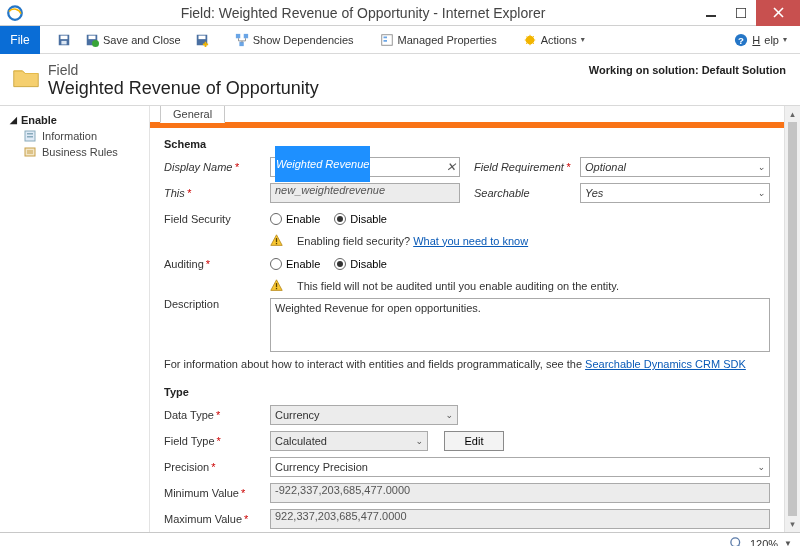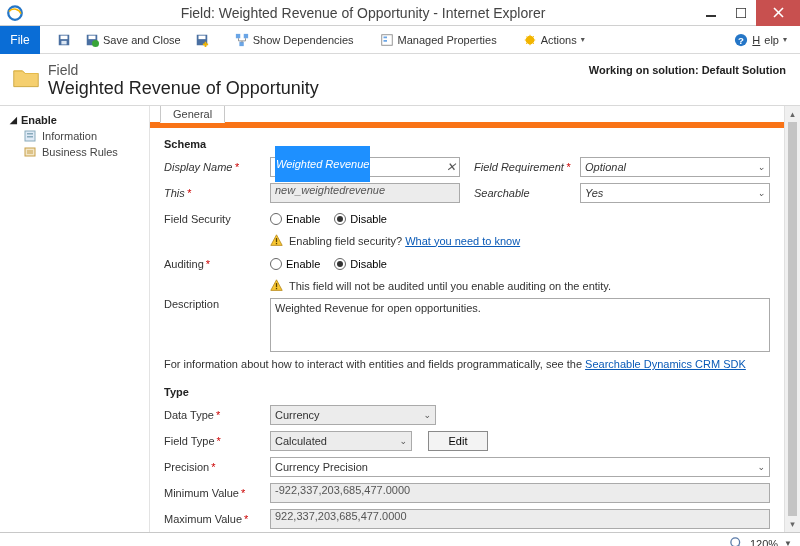--- a/index.html
+++ b/index.html
@@ -42,21 +42,21 @@
 .inp.disabled { background: #ececec; color: #555; }
 .selected-text { background: #1e90ff; color: #fff; padding: 12px 1px; }
 .clear-x { position: absolute; right: 4px; color: #555; font-size: 12px; }
 .sel { width: 100%; height: 20px; border: 1px solid #aaa; background: #fff; display: flex; align-items: center; padding: 0 4px; justify-content: space-between; color: #333;}
 .sel.disabled { background: #ececec; }
 .chev { font-size: 9px; color: #555; }
 .radiogrp { display: flex; gap: 14px; align-items: center; }
 .radio { display: flex; align-items: center; gap: 4px; }
 .rcircle { width: 12px; height: 12px; border: 1px solid #666; border-radius: 50%; display: flex; align-items: center; justify-content: center; }
 .rcircle.on::after { content: ""; width: 6px; height: 6px; background: #333; border-radius: 50%; }
-.warnrow { display: flex; align-items: center; gap: 6px; margin: 4px 0 6px 106px; color: #333; }
+.warnrow { display: flex; align-items: center; gap: 14px; margin: 4px 0 6px 106px; color: #333; }
 .warn-icon { width: 13px; height: 13px; }
 .link { color: #0a5ab7; text-decoration: underline; }
 .desc { width: 100%; height: 54px; border: 1px solid #aaa; padding: 3px 4px; color: #333; resize: none; }
 .info-line { color: #333; margin: 6px 0 4px; }
 .editbtn { width: 60px; height: 20px; border: 1px solid #8a8a8a; background: #f3f3f3; margin-left: 16px; text-align: center; line-height: 18px; }
 .statusbar { height: 22px; border-top: 1px solid #c8c8c8; display: flex; align-items: center; justify-content: flex-end; padding: 0 8px; gap: 6px; background: #fff;}
 .zoom { color: #333; }
 .scroll-track { position: absolute; right: 0; top: 0; bottom: 0; width: 16px; background: #f0f0f0; border-left: 1px solid #e0e0e0; display: flex; flex-direction: column; }
 .scroll-arrow { height: 16px; display: flex; align-items: center; justify-content: center; color: #666; font-size: 9px; }
 .scroll-thumb { flex: 1; margin: 0 3px; background: #c4c4c4; }
@@ -288,28 +288,28 @@
       <div class="info-line">
         <span>For information about how to interact with entities and fields programmatically, see the </span><a class="link">Searchable Dynamics CRM SDK</a>
       </div>
     </div>
 
     <div class="section">
       <div class="sect-title">Type</div>
 
       <div class="row">
         <div class="lbl"><span>Data Type</span><span class="req">*</span></div>
-        <div class="sel disabled" style="width:166px">
+        <div class="sel disabled" style="width:188px">
               <span>Currency</span>
               <span class="chev">⌄</span>
             </div>
       </div>
       <div class="row">
         <div class="lbl"><span>Field Type</span><span class="req">*</span></div>
-        <div class="sel disabled" style="width:142px">
+        <div class="sel disabled" style="width:158px">
               <span>Calculated</span>
               <span class="chev">⌄</span>
             </div>
         <div class="editbtn">Edit</div>
       </div>
       <div class="row">
         <div class="lbl"><span>Precision</span><span class="req">*</span></div>
         <div class="sel" style="flex:1">
               <span>Currency Precision</span>
               <span class="chev">⌄</span>

